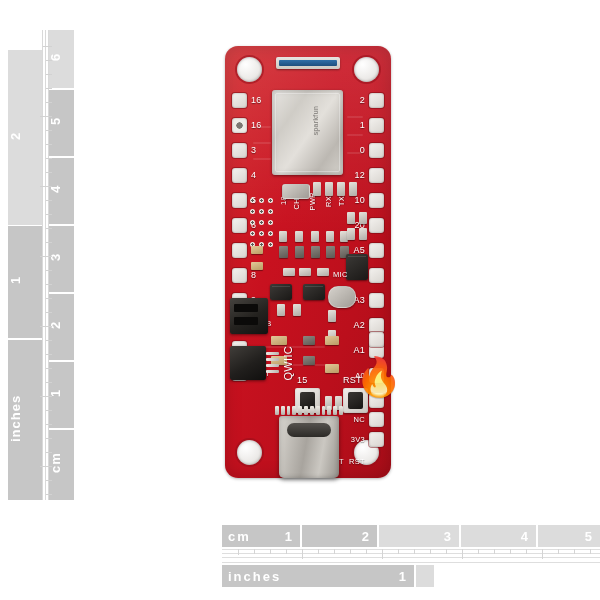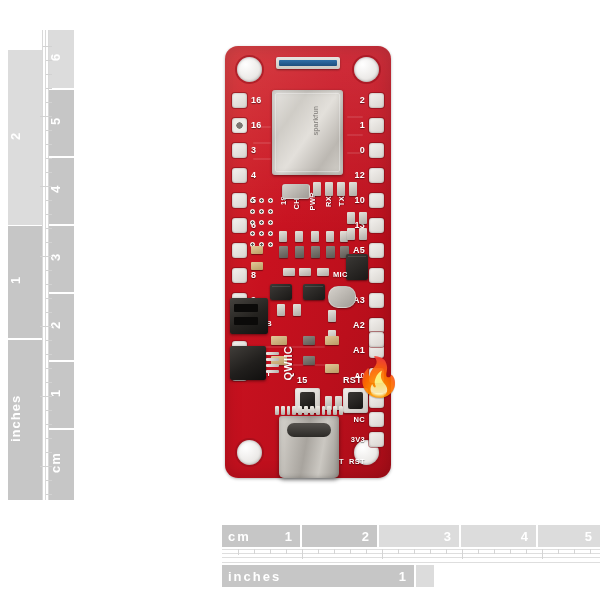--- a/index.html
+++ b/index.html
@@ -53,21 +53,21 @@
   .mh-tl{left:12px;top:11px;}
   .mh-tr{right:12px;top:11px;}
   .mh-bl{left:12px;top:394px;}
   .mh-br{right:12px;top:394px;}
 
   
   .pad{position:absolute;width:15px;height:15px;border-radius:3px;
        background:linear-gradient(145deg,#f4f2ef,#d8d4cf);
        box-shadow:inset 0 0 2px rgba(0,0,0,.35),0 0 0 1px rgba(120,10,18,.5);}
   .pad.ring{background:radial-gradient(circle at 50% 50%,#7d7772 0 28%,#eeebe7 32% 100%);}
-  .plabel{position:absolute;color:#fff;font-size:9px;font-weight:bold;
+  .plabel{position:absolute;color:#fff;font-size:9px;font-weight:normal;
           line-height:1;letter-spacing:.3px;text-shadow:0 1px 1px rgba(0,0,0,.45);}
   .plabel.tiny{font-size:7.5px;}
   .plabel.rot{writing-mode:vertical-rl;transform:rotate(180deg);}
 
   
   .can{position:absolute;left:47px;top:44px;width:71px;height:85px;
        background:linear-gradient(125deg,#e8e6e2 0%,#cfccc6 28%,#e3e0db 52%,#bcb8b2 78%,#d6d3cd 100%);
        border-radius:3px;
        box-shadow:inset 0 0 6px rgba(0,0,0,.25),0 1px 3px rgba(0,0,0,.45);}
   .can:after{content:"";position:absolute;inset:3px;border:1px solid rgba(255,255,255,.35);border-radius:2px;}
@@ -317,21 +317,21 @@
     <div class="pad" style="right:7px;top:222px;"></div>
     <div class="pad" style="right:7px;top:247px;"></div>
     <div class="pad" style="right:7px;top:272px;"></div>
     <div class="pad" style="right:7px;top:297px;"></div>
 
     <span class="plabel" style="right:26px;top:50px;">2</span>
     <span class="plabel" style="right:26px;top:75px;">1</span>
     <span class="plabel" style="right:26px;top:100px;">0</span>
     <span class="plabel" style="right:26px;top:125px;">12</span>
     <span class="plabel" style="right:26px;top:150px;">10</span>
-    <span class="plabel" style="right:26px;top:175px;">13</span>
+    <span class="plabel" style="right:26px;top:175px;">20</span>
     <span class="plabel" style="right:26px;top:200px;">A5</span>
     <span class="plabel" style="right:26px;top:225px;">A4</span>
     <span class="plabel" style="right:26px;top:250px;">A3</span>
     <span class="plabel" style="right:26px;top:275px;">A2</span>
     <span class="plabel" style="right:26px;top:300px;">A1</span>
 
     <div class="pad" style="right:7px;top:242px;opacity:0;"></div>
 
     <div class="pad" style="right:7px;top:247px;opacity:0;"></div>
     <div class="pad" style="right:7px;top:252px;opacity:0;"></div>

